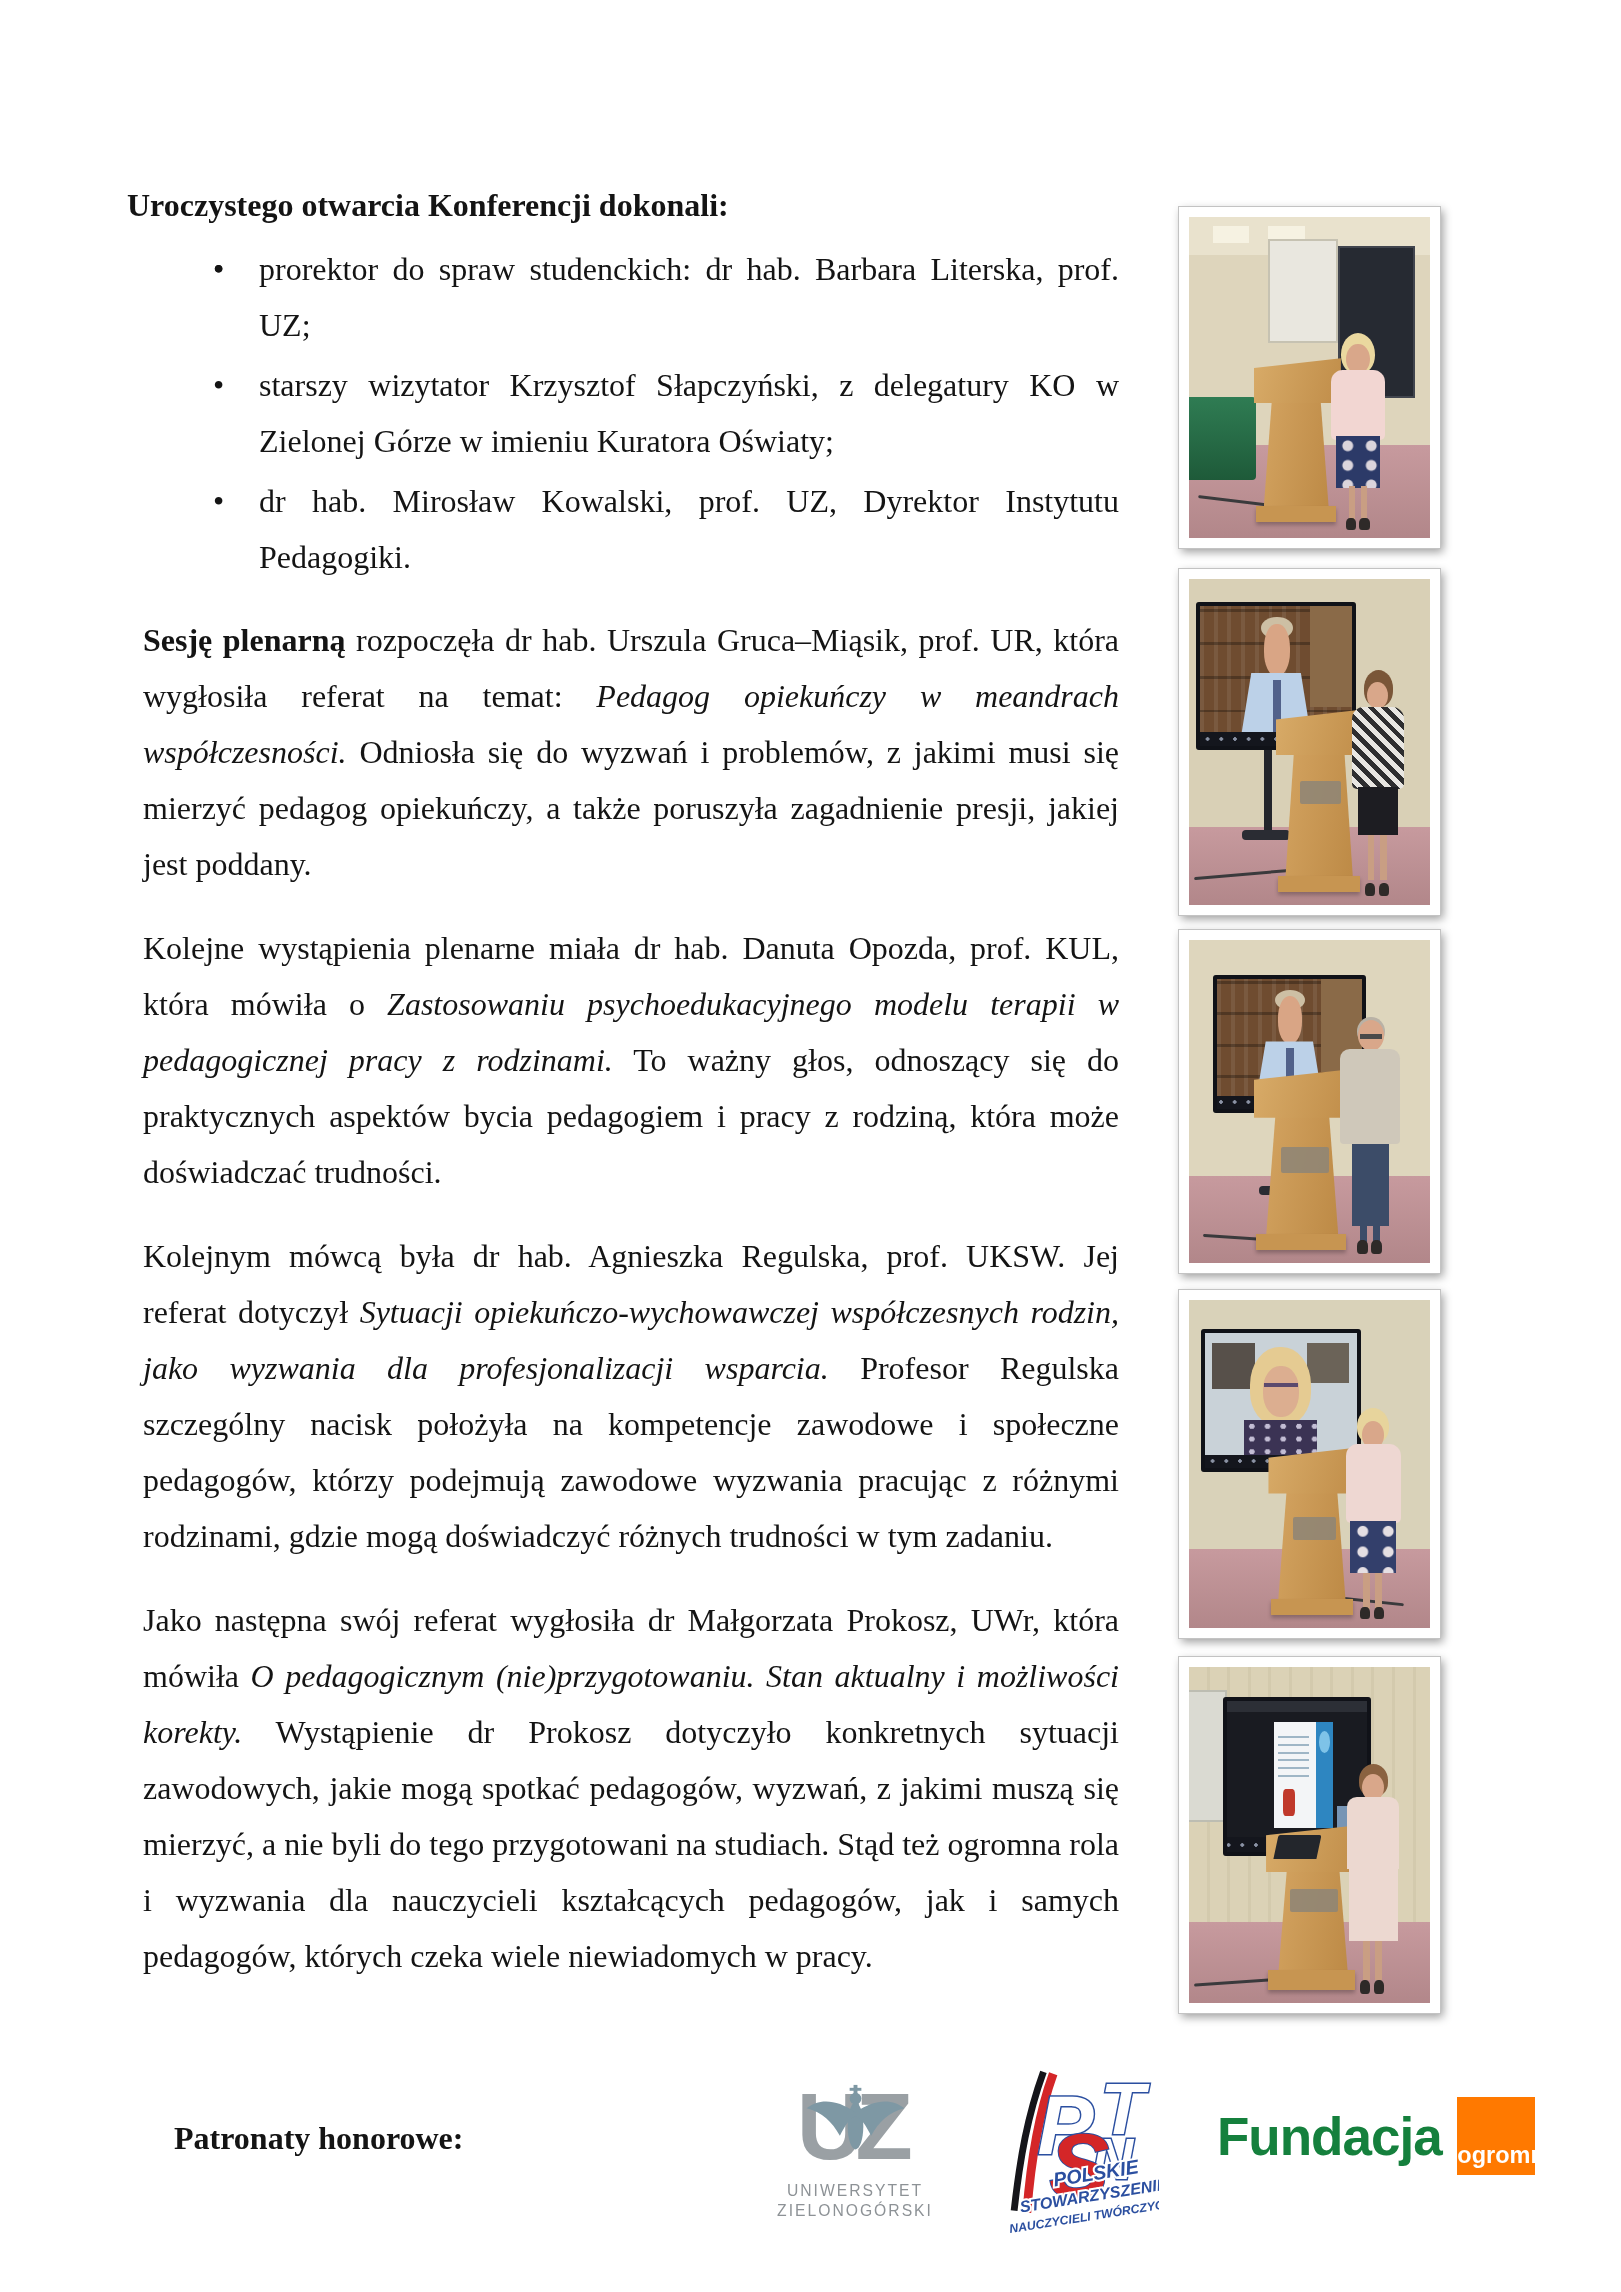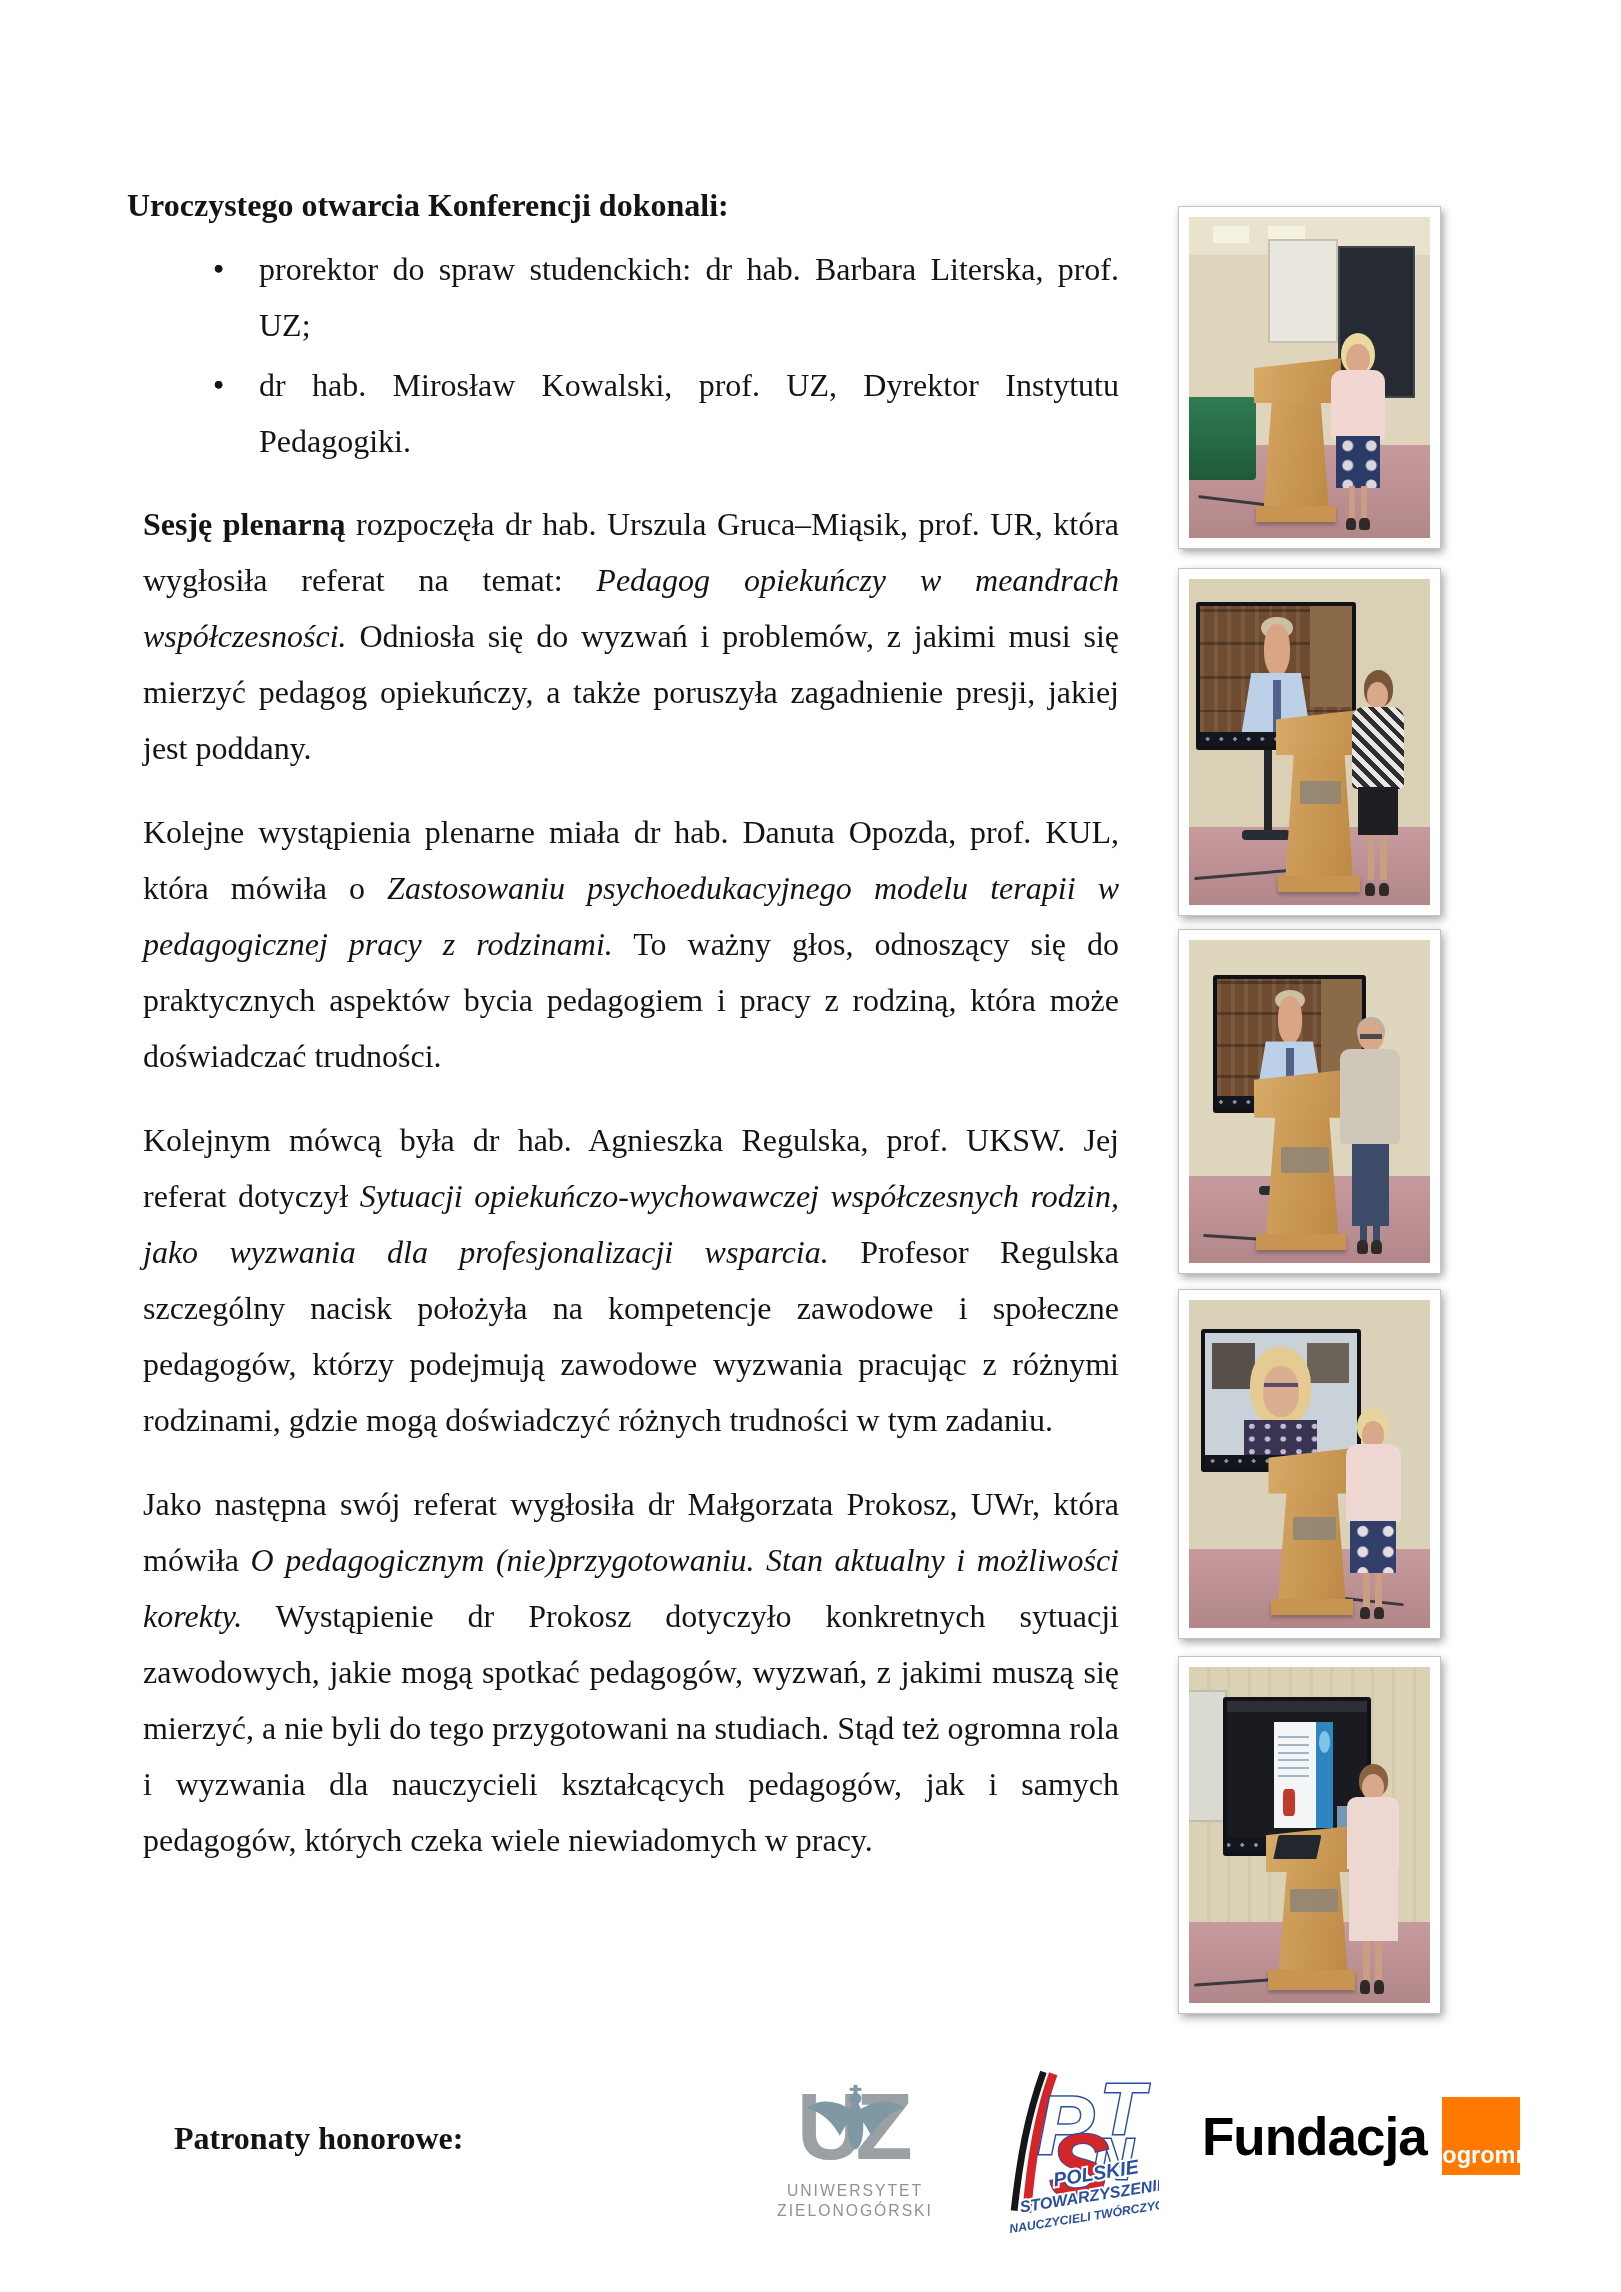--- a/index.html
+++ b/index.html
@@ -179,37 +179,37 @@
   .book.b2{left:2px;top:53px;width:112px;height:35px;}
   .book.b3{left:7.8px;top:86px;width:110px;height:35px;}
   .bookmark{position:absolute;left:35px;top:119px;width:23.5px;height:37px;background:#3d5fa5;
             clip-path:polygon(0 0,100% 0,100% 100%,50% 62%,0 100%);}
   .logo-uz{position:absolute;left:767px;top:2073px;width:176px;height:157px;text-align:center;
            font-family:"Liberation Sans",sans-serif;}
   .uz-words{margin-top:2px;font-size:15.7px;line-height:19.6px;color:#8d9296;letter-spacing:2px;}
   .logo-psnt{position:absolute;left:1010px;top:2064px;width:149px;height:174px;}
   .logo-orange{position:absolute;left:1202px;top:2096px;height:80px;display:flex;align-items:center;gap:15.7px;
                font-family:"Liberation Sans",sans-serif;}
-  .fundacja{font-size:53px;font-weight:bold;color:#000000;letter-spacing:-1px;}
+  .fundacja{font-size:53px;font-weight:bold;color:#15803d;letter-spacing:-1px;margin-left:15px;}
   .orange-box{position:relative;width:78px;height:78px;background:#ff7900;}
   .orange-word{position:absolute;left:0;right:0;bottom:5.9px;text-align:center;color:#fff;
                font-size:23.5px;font-weight:bold;}
   .orange-word sup{font-size:8.8px;}
 </style>
 </head>
 <body>
 
 <div class="page">
 
   <div class="text-col">
     <h3 class="doc-heading">Uroczystego otwarcia Konferencji dokonali:</h3>
     <ul class="open-list">
         <li><span class="bullet">•</span></li>
         <li><span class="bullet">•</span><span class="li-text">prorektor do spraw studenckich: dr hab. Barbara Literska, prof. UZ;</span></li>
-        <li><span class="bullet">•</span></li>
+        <li><span class="bullet">•</span><span class="li-text">starszy wizytator Krzysztof Słapczyński, z delegatury KO w Zielonej Górze w imieniu Kuratora Oświaty;</span></li>
         <li><span class="bullet">•</span><span class="li-text">dr hab. Mirosław Kowalski, prof. UZ, Dyrektor Instytutu Pedagogiki.</span></li>
       </ul>
     <div>
         <p class="para"><span class="run-b">Sesję plenarną</span><span> rozpoczęła dr hab. Urszula Gruca–Miąsik, prof. UR, która wygłosiła referat na temat: </span><span class="run-i">Pedagog opiekuńczy w meandrach współczesności.</span><span> Odniosła się do wyzwań i problemów, z jakimi musi się mierzyć pedagog opiekuńczy, a także poruszyła zagadnienie presji, jakiej jest poddany.</span></p>
         <p class="para"><span>Kolejne wystąpienia plenarne miała dr hab. Danuta Opozda, prof. KUL, która mówiła o </span><span class="run-i">Zastosowaniu psychoedukacyjnego modelu terapii w pedagogicznej pracy z rodzinami.</span><span> To ważny głos, odnoszący się do praktycznych aspektów bycia pedagogiem i pracy z rodziną, która może doświadczać trudności.</span></p>
         <p class="para"><span>Kolejnym mówcą była dr hab. Agnieszka Regulska, prof. UKSW. Jej referat dotyczył </span><span class="run-i">Sytuacji opiekuńczo-wychowawczej współczesnych rodzin, jako wyzwania dla profesjonalizacji wsparcia.</span><span> Profesor Regulska szczególny nacisk położyła na kompetencje zawodowe i społeczne pedagogów, którzy podejmują zawodowe wyzwania pracując z różnymi rodzinami, gdzie mogą doświadczyć różnych trudności w tym zadaniu.</span></p>
         <p class="para"><span>Jako następna swój referat wygłosiła dr Małgorzata Prokosz, UWr, która mówiła </span><span class="run-i">O pedagogicznym (nie)przygotowaniu. Stan aktualny i możliwości korekty.</span><span> Wystąpienie dr Prokosz dotyczyło konkretnych sytuacji zawodowych, jakie mogą spotkać pedagogów, wyzwań, z jakimi muszą się mierzyć, a nie byli do tego przygotowani na studiach. Stąd też ogromna rola i wyzwania dla nauczycieli kształcących pedagogów, jak i samych pedagogów, których czeka wiele niewiadomych w pracy.</span></p>
       </div>
   </div>
 

